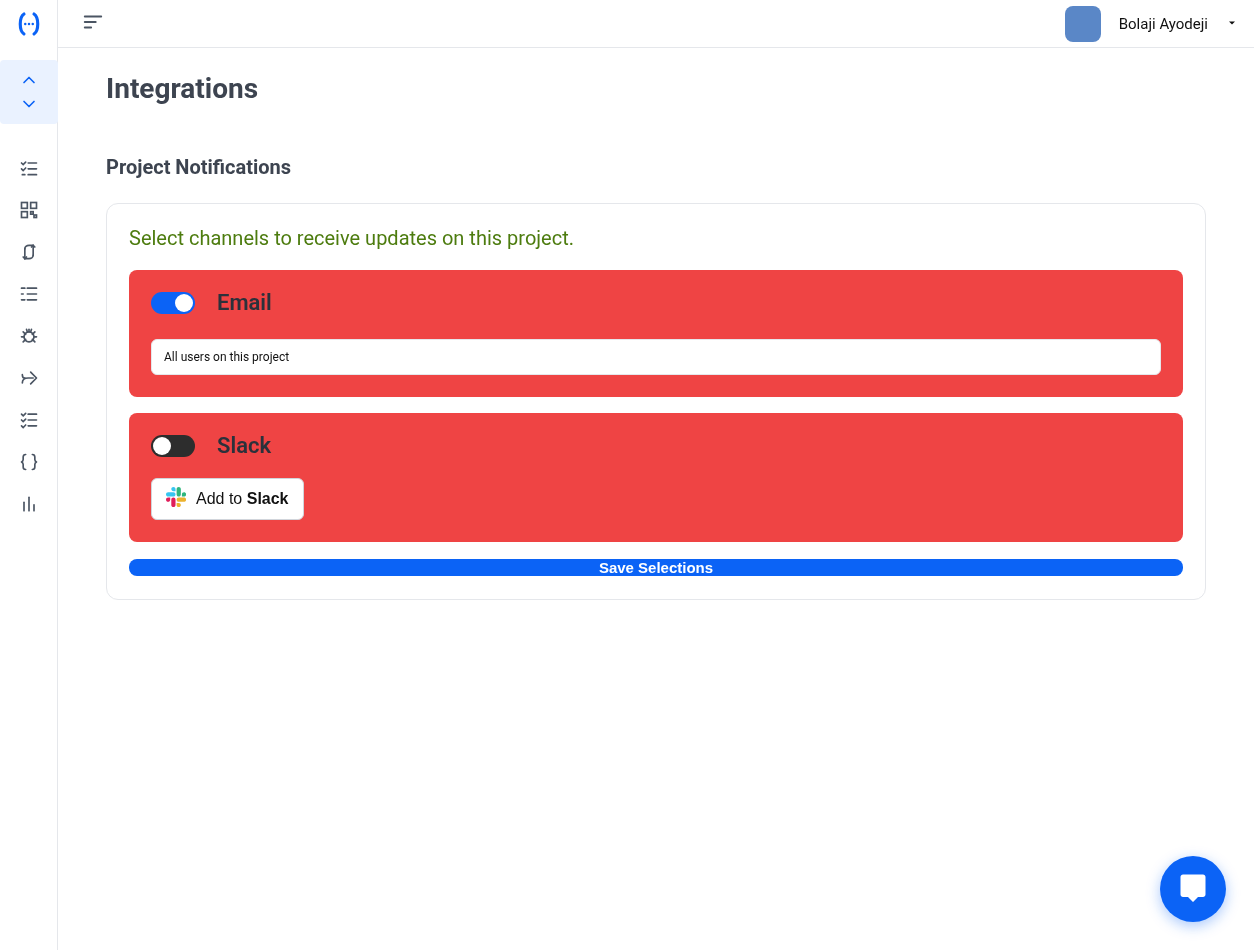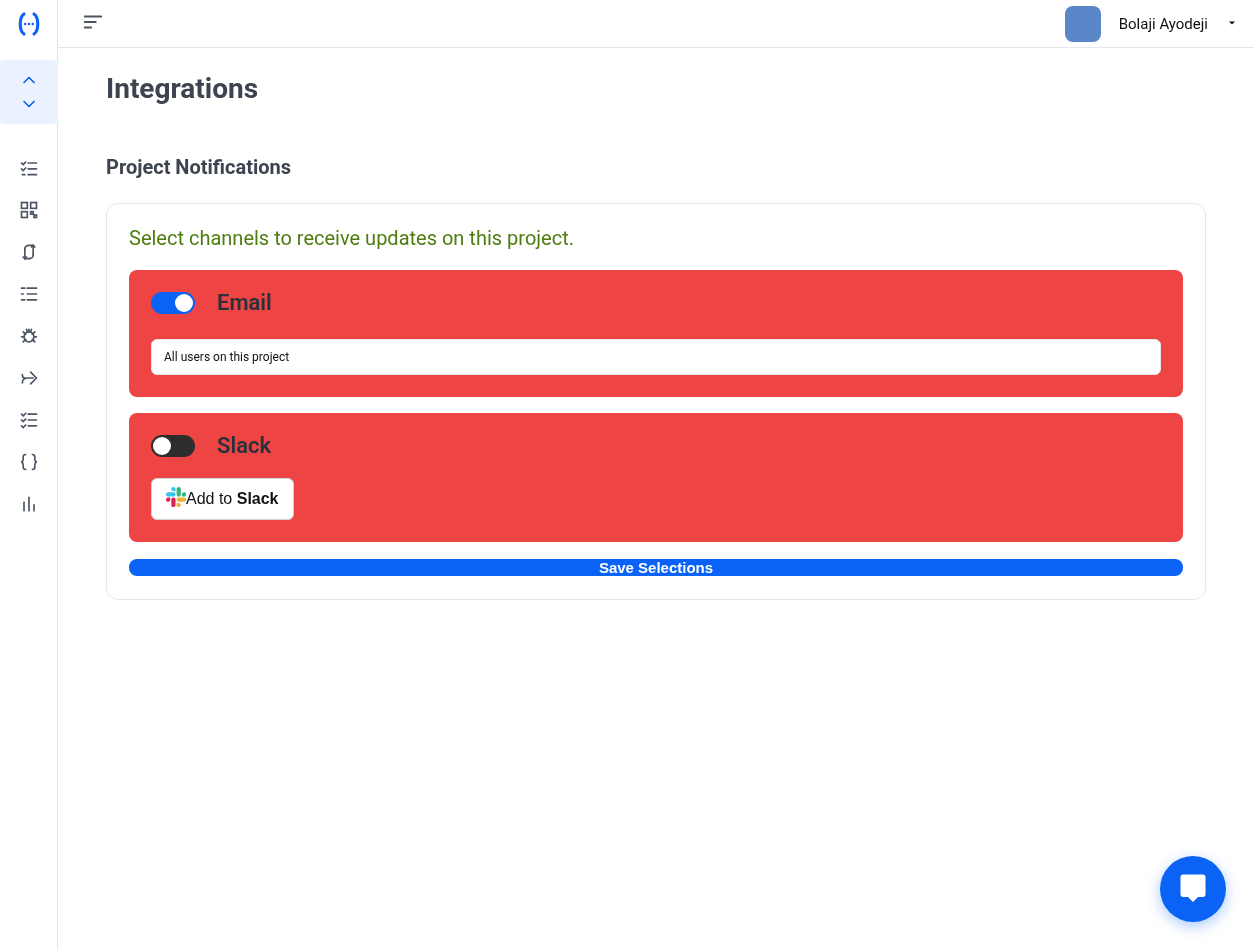--- a/index.html
+++ b/index.html
@@ -176,20 +176,21 @@
       border-radius:6px;
       padding: 10px 12px;
       font-size:12px;
       color:#111;
       cursor:pointer;
     }
 
     .slack-btn {
       display:inline-flex;
       align-items:center;
+      gap:10px;
       border:1px solid #d1d5db;
       background:#fff;
       border-radius:6px;
       padding: 8px 14px;
       cursor:pointer;
       font-size:16px;
       color:#111;
     }
     .slack-btn b { font-weight:700; }
 

